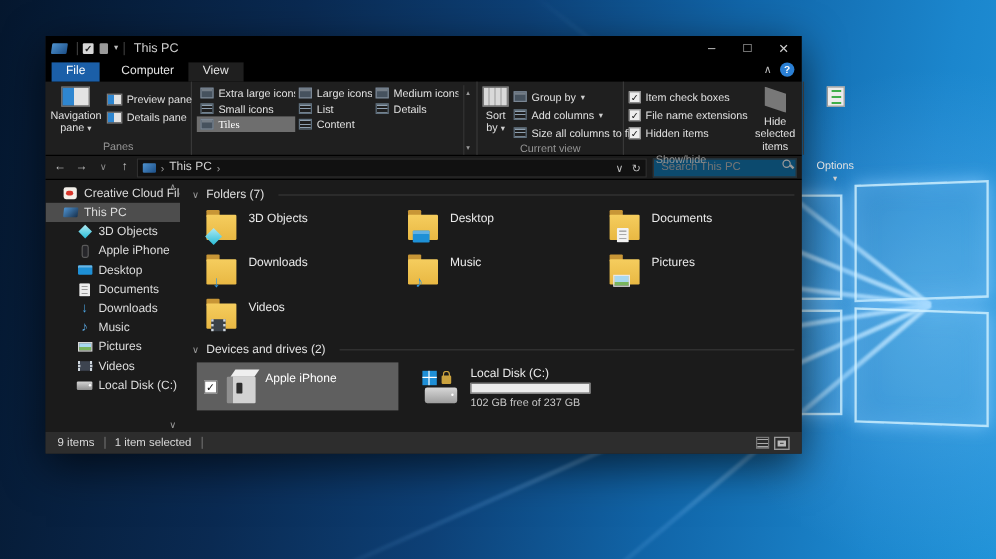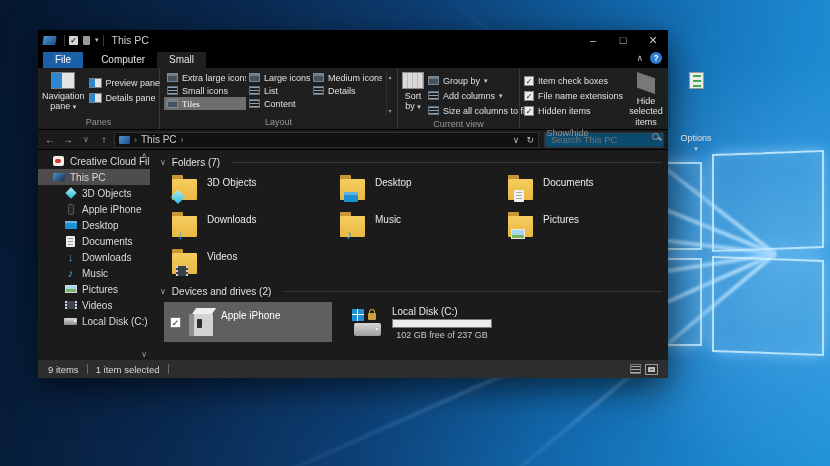--- a/index.html
+++ b/index.html
@@ -171,21 +171,21 @@
   .dd-win{position:absolute;left:0;top:2px;width:12px;height:12px;background:#1f8fd6;
     background-image:linear-gradient(#fff,#fff),linear-gradient(#fff,#fff);
     background-size:12px 1px,1px 12px;background-position:0 5px,5px 0;background-repeat:no-repeat;}
   .dd-lock{position:absolute;left:16px;top:6px;width:8px;height:7px;background:#caa23e;border-radius:1px;}
   .dd-lock::before{content:"";position:absolute;left:1px;top:-4px;width:4px;height:4px;border:1.5px solid #caa23e;
     border-bottom:none;border-radius:3px 3px 0 0;}
   .disk-info{display:flex;flex-direction:column;gap:2px;margin-top:1px;}
   .disk-name{color:#eaeaea;font-size:10px;}
   .disk-bar{width:100px;height:9px;background:#ececec;border:1px solid #7a7a7a;}
   .disk-fill{height:100%;background:#26a0da;}
-  .disk-cap{color:#c8c8c8;font-size:9px;text-align:center;}
+  .disk-cap{color:#c8c8c8;font-size:9px;}
 
   
   .statusbar{height:18px;background:#2d2d2d;display:flex;align-items:center;padding:0 10px;gap:8px;
     flex:none;color:#dadada;font-size:9.5px;}
   .st-div{width:1px;height:10px;background:#6a6a6a;}
   .st-right{margin-left:auto;display:flex;gap:4px;align-items:center;}
   .st-ic1{width:11px;height:10px;border:1px solid #777;
     background:repeating-linear-gradient(180deg,#aaa 1px 2px,transparent 2px 4px);}
   .st-ic2{width:13px;height:11px;border:1px solid #9a9a9a;background:#555;
     box-shadow:inset 0 0 0 2px #2d2d2d,inset 0 0 0 4px #bbb;}
@@ -221,21 +221,21 @@
     <span class="tb-title">This PC</span>
     <span class="tb-spacer"></span>
     <span class="wbtn">–</span>
     <span class="wbtn">□</span>
     <span class="wbtn close">×</span>
   </div>
 
   <div class="tabrow">
     <span class="rtab file">File</span>
     <span class="rtab">Computer</span>
-    <span class="rtab active">Small</span>
+    <span class="rtab active">View</span>
     <span class="tab-right">
       <span class="collapse-ic">∧</span>
       <span class="help-ic">?</span>
     </span>
   </div>
 
   <div class="ribbon">
 
     <div class="rgroup" style="width:122px;">
       <div class="rg-body">
@@ -291,21 +291,20 @@
           <div class="lay-item">
             <span class="ri-lines"></span>
             <span>Content</span>
             </div>
         </div>
         <div class="lay-scroll">
           <span>▴</span>
           <span>▾</span>
         </div>
       </div>
-      <div class="rg-label">Layout</div>
     </div>
 
     <div class="rgroup" style="width:122px;">
       <div class="rg-body">
         <div class="bigbtn" style="width:34px;">
           <span class="ri-sort"></span>
           <span class="cap"><span>Sort by</span> <span class="drop">▾</span></span>
         </div>
         <div style="display:flex;flex-direction:column;padding-top:2px;">
           <div class="smallrow">

